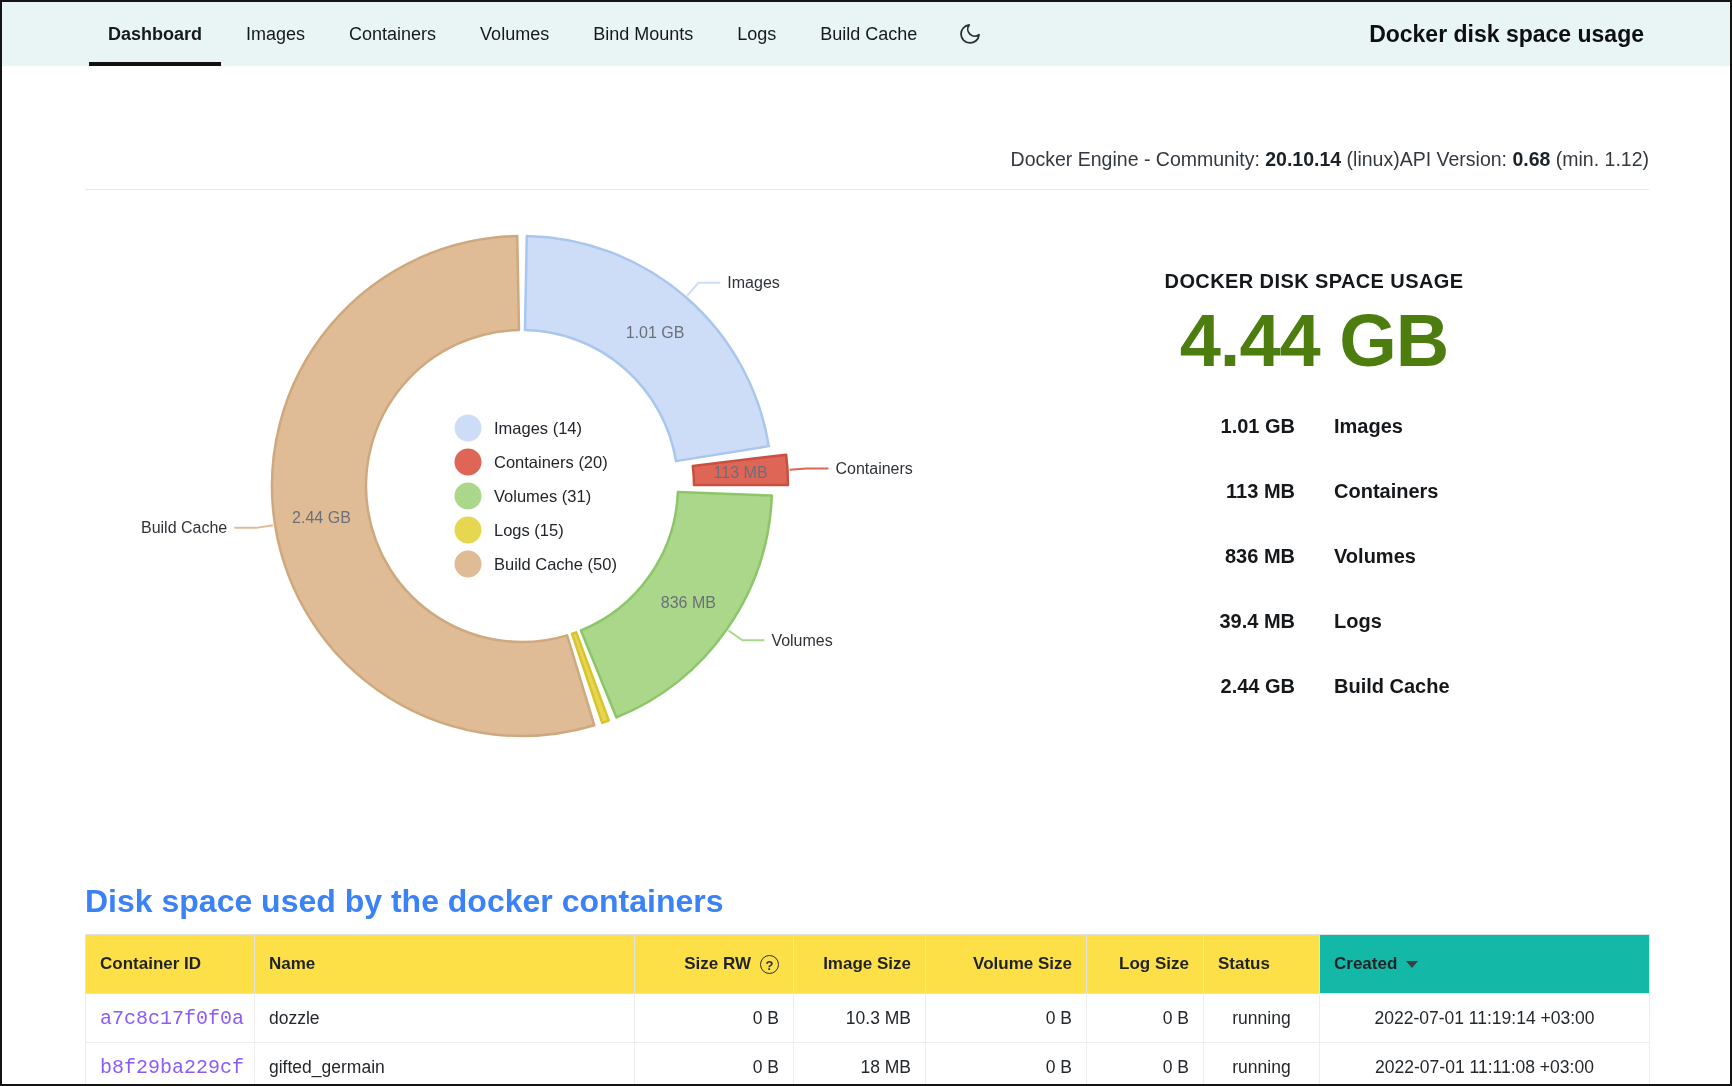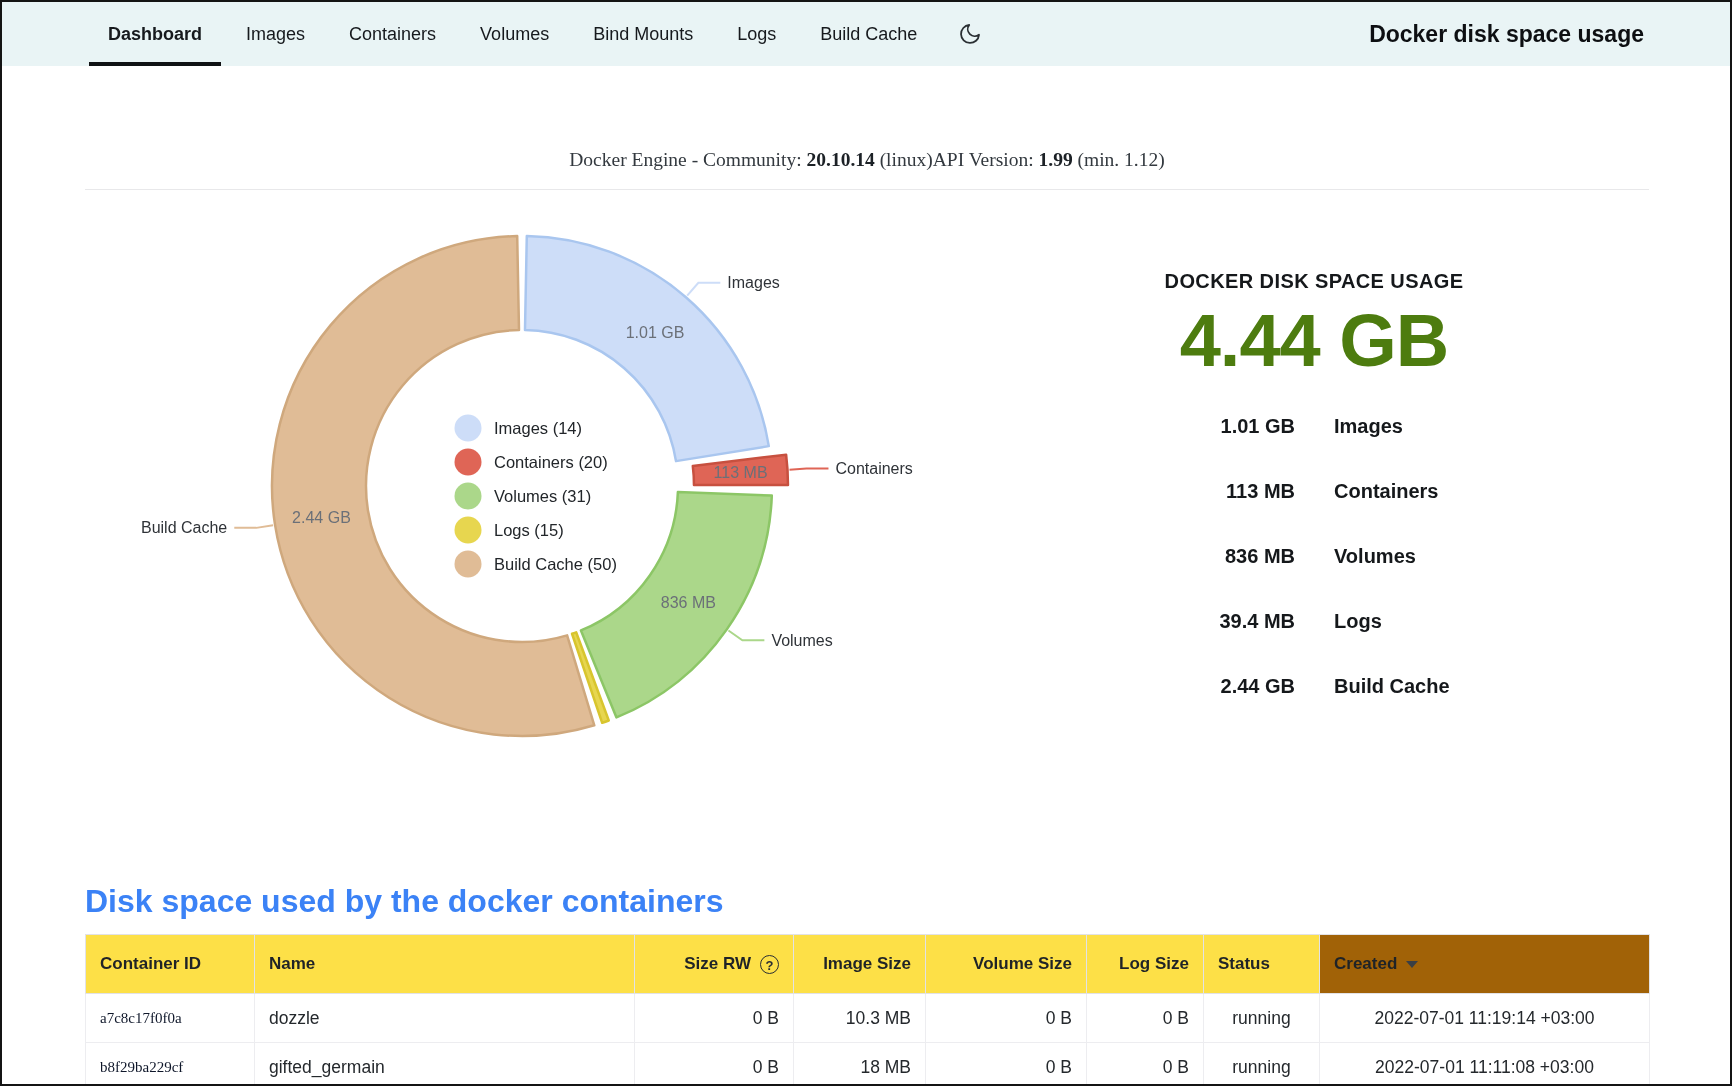--- a/index.html
+++ b/index.html
@@ -10,44 +10,44 @@
   }
   
   .topbar{height:64px;background:#e9f4f5;display:flex;align-items:stretch;padding-left:85px;}
   .tabs{display:flex;align-items:stretch;gap:2px;}
   .tab{position:relative;display:flex;align-items:center;padding:16px 21px;font-size:18px;color:#16191d;cursor:pointer;white-space:nowrap;}
   .tab.active{font-weight:700;}
   .tab.active::after{content:"";position:absolute;left:2px;right:2px;bottom:0;height:4px;background:#101214;}
   .moon-btn{align-self:center;margin-left:16px;background:transparent;border:none;padding:4px;display:flex;cursor:pointer;}
   .win-title{margin-left:auto;align-self:center;padding-right:86px;font-size:23px;font-weight:700;color:#0d0f12;white-space:nowrap;}
   
-  .engine-row{display:flex;justify-content:center;margin:80px 81px 0 83px;font-size:19.5px;color:#33393f;line-height:27px;font-family:Liberation Serif, serif;}
+  .engine-row{display:flex;justify-content:flex-end;margin:80px 81px 0 83px;font-size:19.5px;color:#33393f;line-height:27px;}
   .engine-row b{color:#1c2126;}
   .rule{border:none;border-top:1px solid #e8e8ea;margin:16px 81px 0 83px;}
   
   .dashboard{position:relative;height:692px;}
   .donut-svg{position:absolute;left:130px;top:34px;}
   .summary{position:absolute;left:1032px;top:77px;width:560px;}
   .sum-heading{text-align:center;font-size:20px;font-weight:700;letter-spacing:.4px;color:#15181b;line-height:28px;}
   .sum-total{text-align:center;font-size:74px;font-weight:600;color:#4d7c0f;line-height:80px;margin-top:6px;letter-spacing:-1px;}
   .sum-rows{margin-top:13px;}
   .sum-row{display:flex;align-items:center;height:65px;font-size:20px;font-weight:700;color:#15181b;}
   .sum-val{width:261px;text-align:right;}
   .sum-label{margin-left:39px;}
   
   .section-heading{margin:2px 81px 0 83px;font-size:32px;font-weight:700;color:#3b82f6;line-height:34px;}
   .tablewrap{margin:16px 81px 0 83px;}
   table{border-collapse:collapse;table-layout:fixed;width:1564px;font-size:17.5px;color:#24282c;}
   thead th{height:58px;background:#fde047;border:1px solid #e2e2e6;font-size:17px;font-weight:700;color:#1f2327;padding:0 14px;}
-  thead th.sorted{background:#a16207;margin-top:16px;}
+  thead th.sorted{background:#14b8a6;margin-top:16px;}
   td{height:48px;border:1px solid #ededf0;padding:0 14px;background:#fff;}
   .al-left{text-align:left;}
   .al-right{text-align:right;}
   .al-center{text-align:center;}
-  td.mono{font-family:Liberation Serif, serif;font-size:15px;color:#0f172a;}
+  td.mono{font-family:Liberation Mono, monospace;font-size:20px;color:#8b5cf6;}
   .th-in{display:flex;align-items:center;gap:9px;}
   .th-in.al-right{justify-content:flex-end;}
   .th-in.al-center{justify-content:flex-start;}
   .qmark{display:inline-block;width:19px;height:19px;border:1.5px solid #2a2e33;border-radius:50%;
          font-size:13px;font-weight:700;line-height:19px;text-align:center;color:#2a2e33;box-sizing:border-box;}
   .caret{display:inline-block;width:0;height:0;border-left:6px solid transparent;border-right:6px solid transparent;border-top:7px solid #3a3f45;}
 </style>
 </head>
 <body>
 
@@ -72,21 +72,21 @@
   </header>
 
   <div class="engine-row">
     <div>
       <span>Docker Engine - Community:</span>
       <b>20.10.14</b>
       <span>(linux)</span>
     </div>
     <div>
       <span>API Version:</span>
-      <b>1.99</b>
+      <b>0.68</b>
       <span>(min. 1.12)</span>
     </div>
   </div>
 
   <hr class="rule">
 
   <div class="dashboard">
     <svg class="donut-svg" id="donut" width="830" height="540" viewBox="0 0 830 540">
         <path d="M 394.7993605999224 12.04607196958895
                A 250 250 0 0 1 636.7989871115327 222.1219363468898

